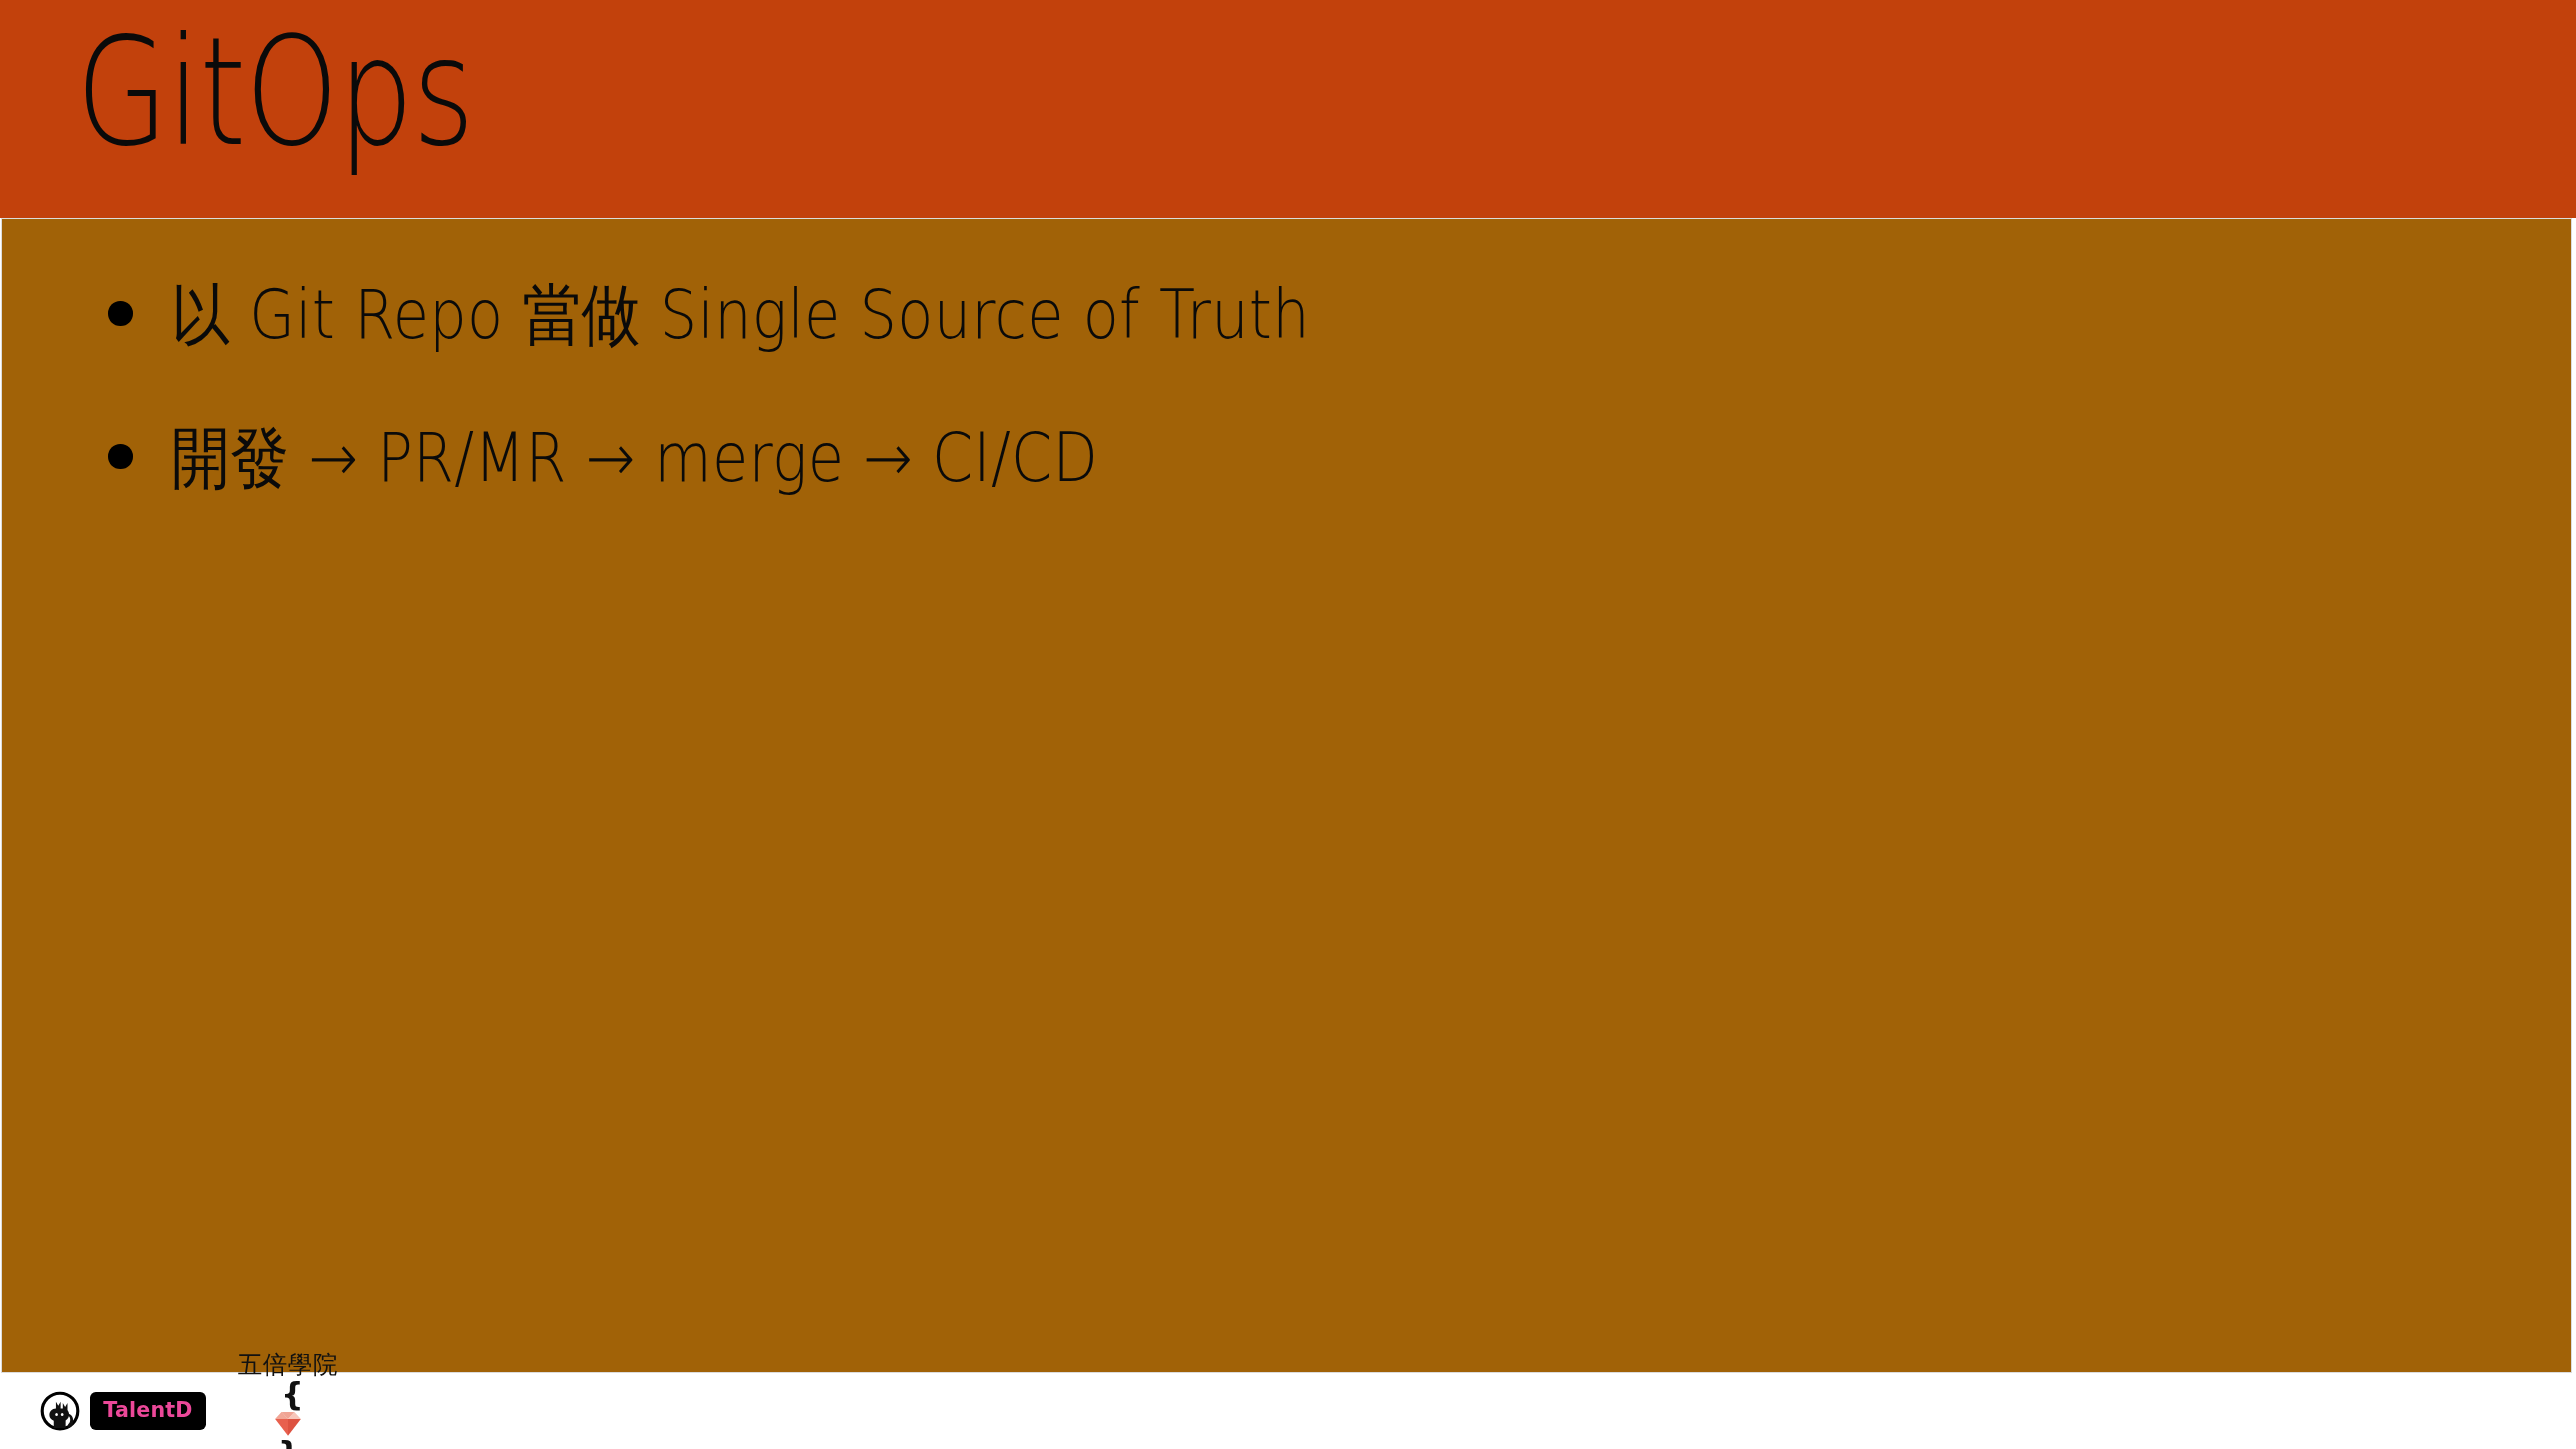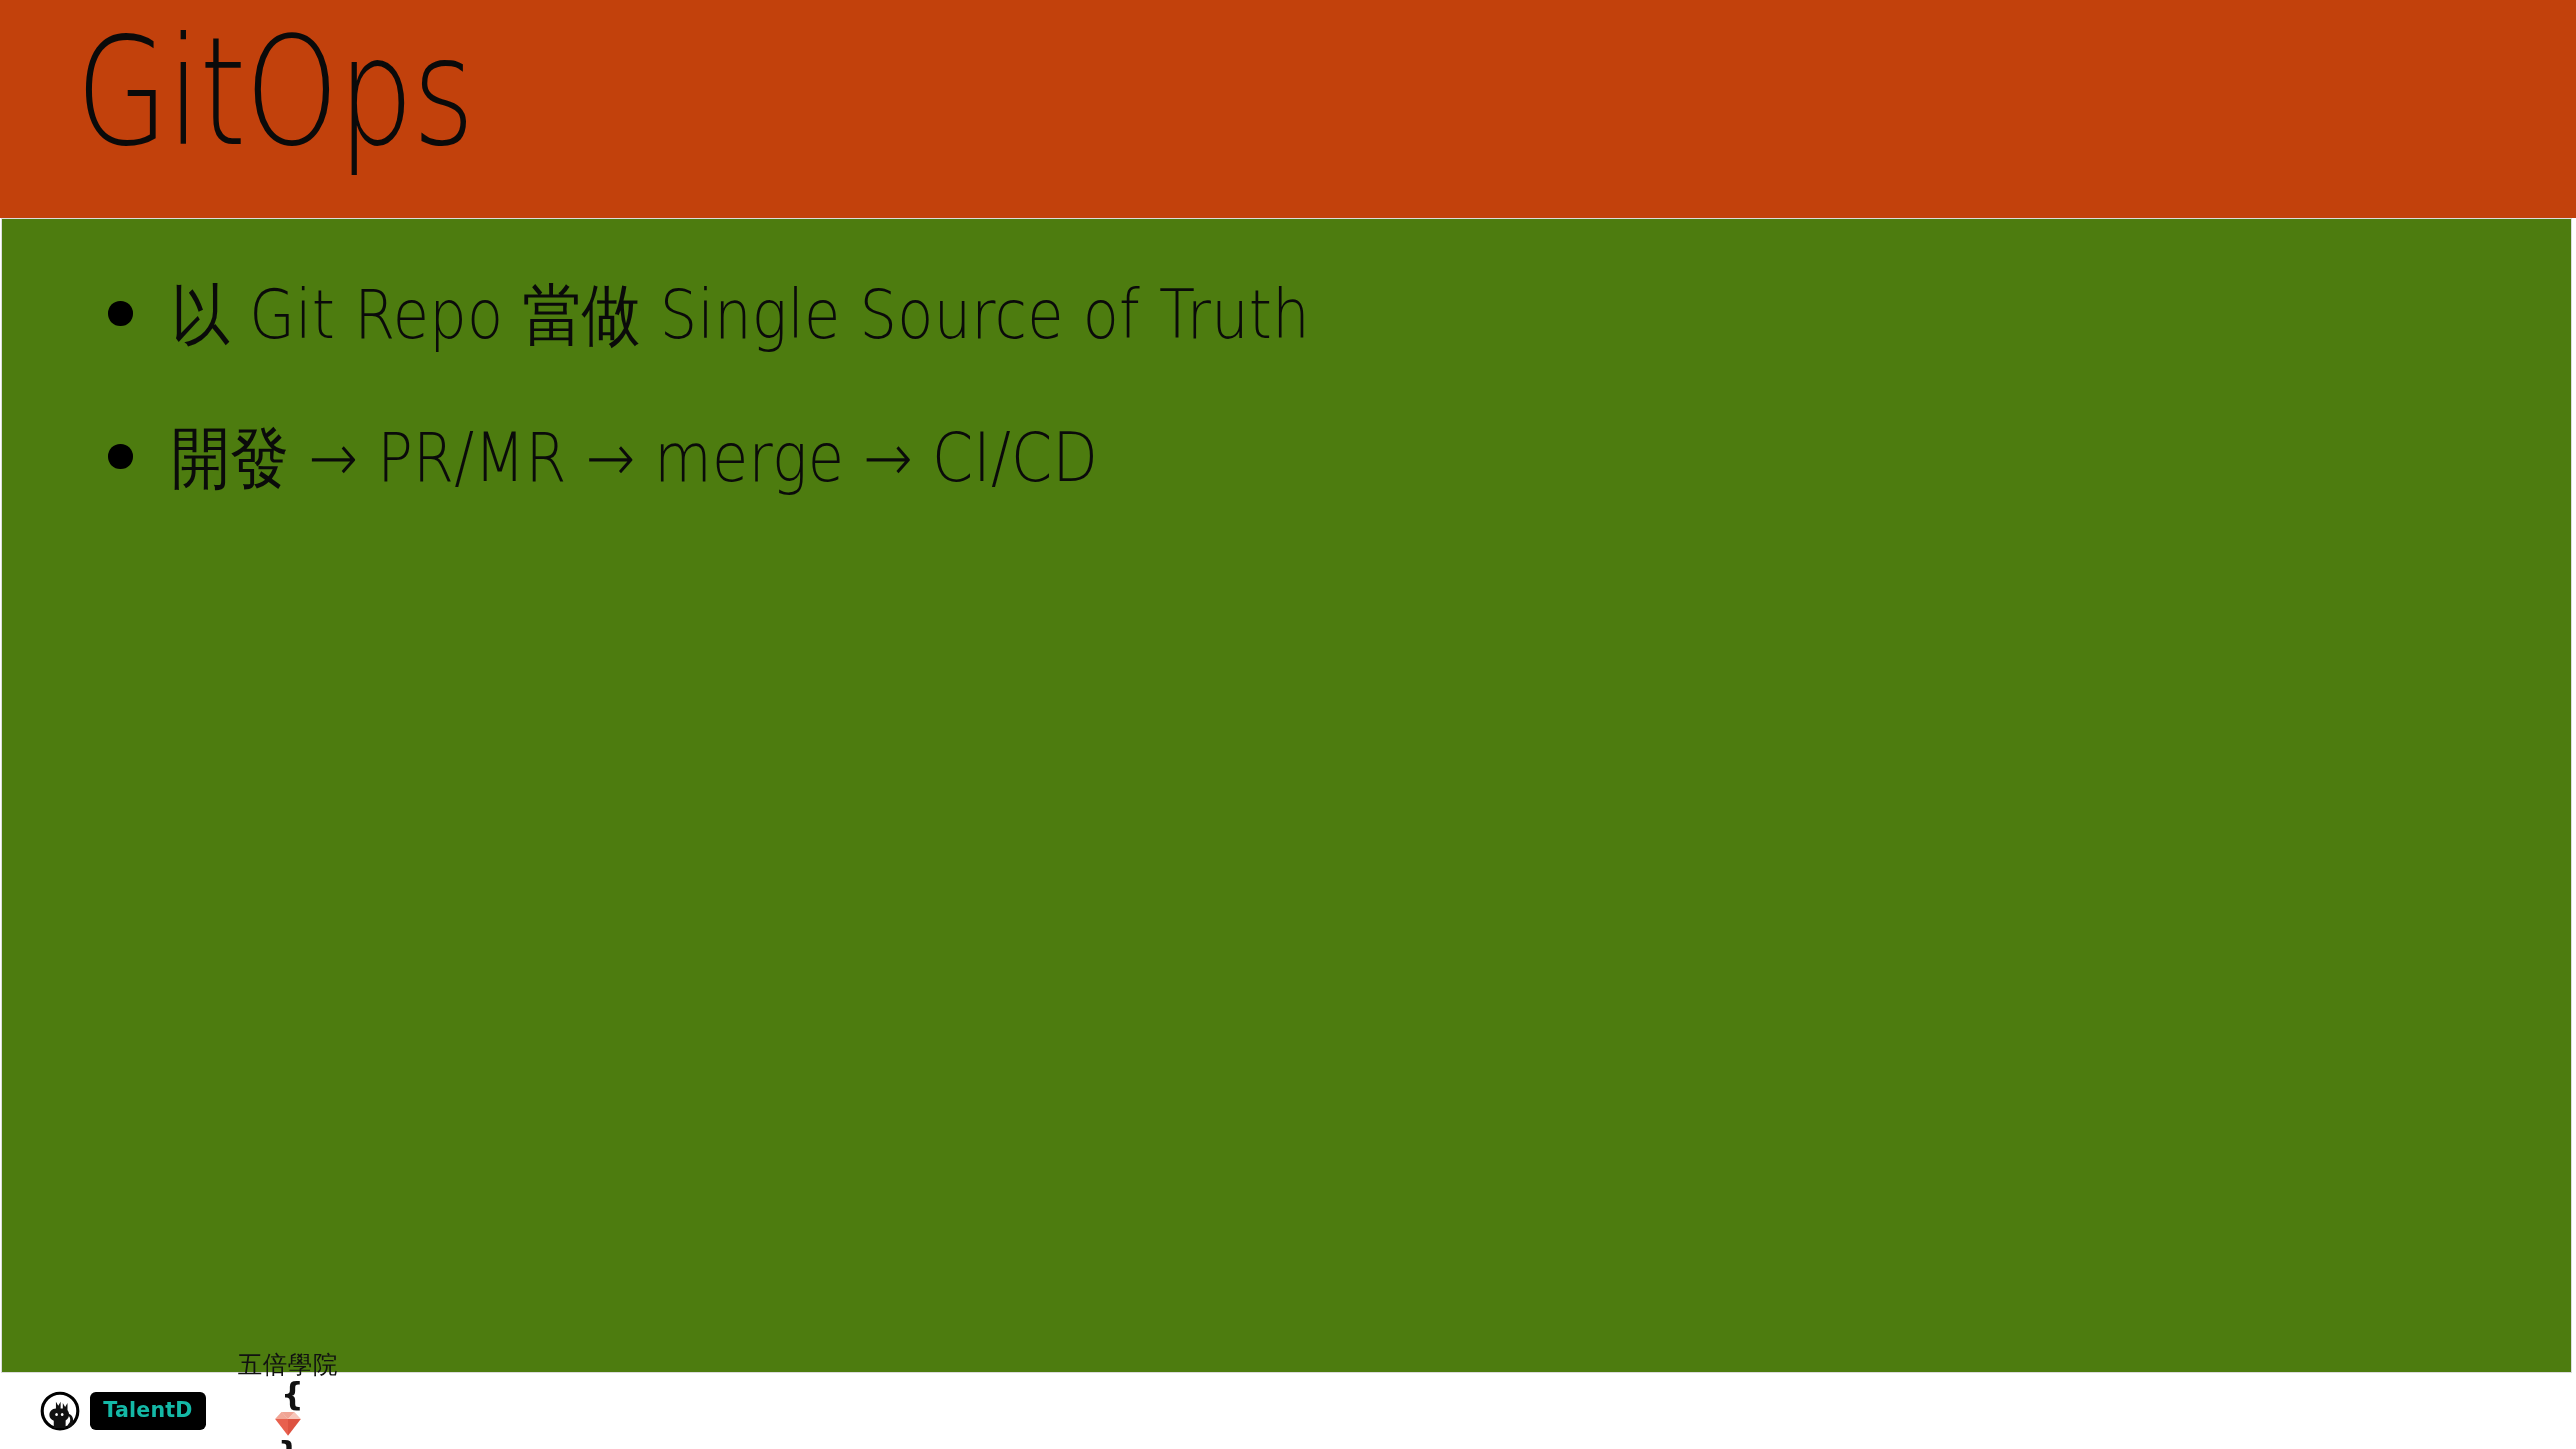--- a/index.html
+++ b/index.html
@@ -47,21 +47,21 @@
     transform-origin: left top;
   }
 
   
   .content-panel {
     position: absolute;
     left: 1.3px;
     top: 218px;
     width: 2571px;
     height: 1155px;
-    background: #4d7c0f;
+    background: #a16207;
     border: 1.3px solid #dcdcdc;
     box-sizing: border-box;
   }
 
   .bullet-list {
     position: absolute;
     left: 0;
     top: 54px;
     width: 100%;
     margin: 0;
@@ -116,21 +116,21 @@
   }
   .cat-logo {
     width: 40px;
     height: 40px;
     flex: 0 0 auto;
     display: block;
   }
   .talentd-badge {
     margin-left: 10.3px;
     background: #000000;
-    color: #14b8a6;
+    color: #ec4899;
     font-family: "DejaVu Sans", "Liberation Sans", sans-serif;
     font-weight: 700;
     font-size: 20.6px;
     line-height: 1;
     padding: 7.7px 13px 9px 13px;
     border-radius: 5.8px;
     letter-spacing: 0.2px;
     white-space: nowrap;
   }
   .footer-school {

